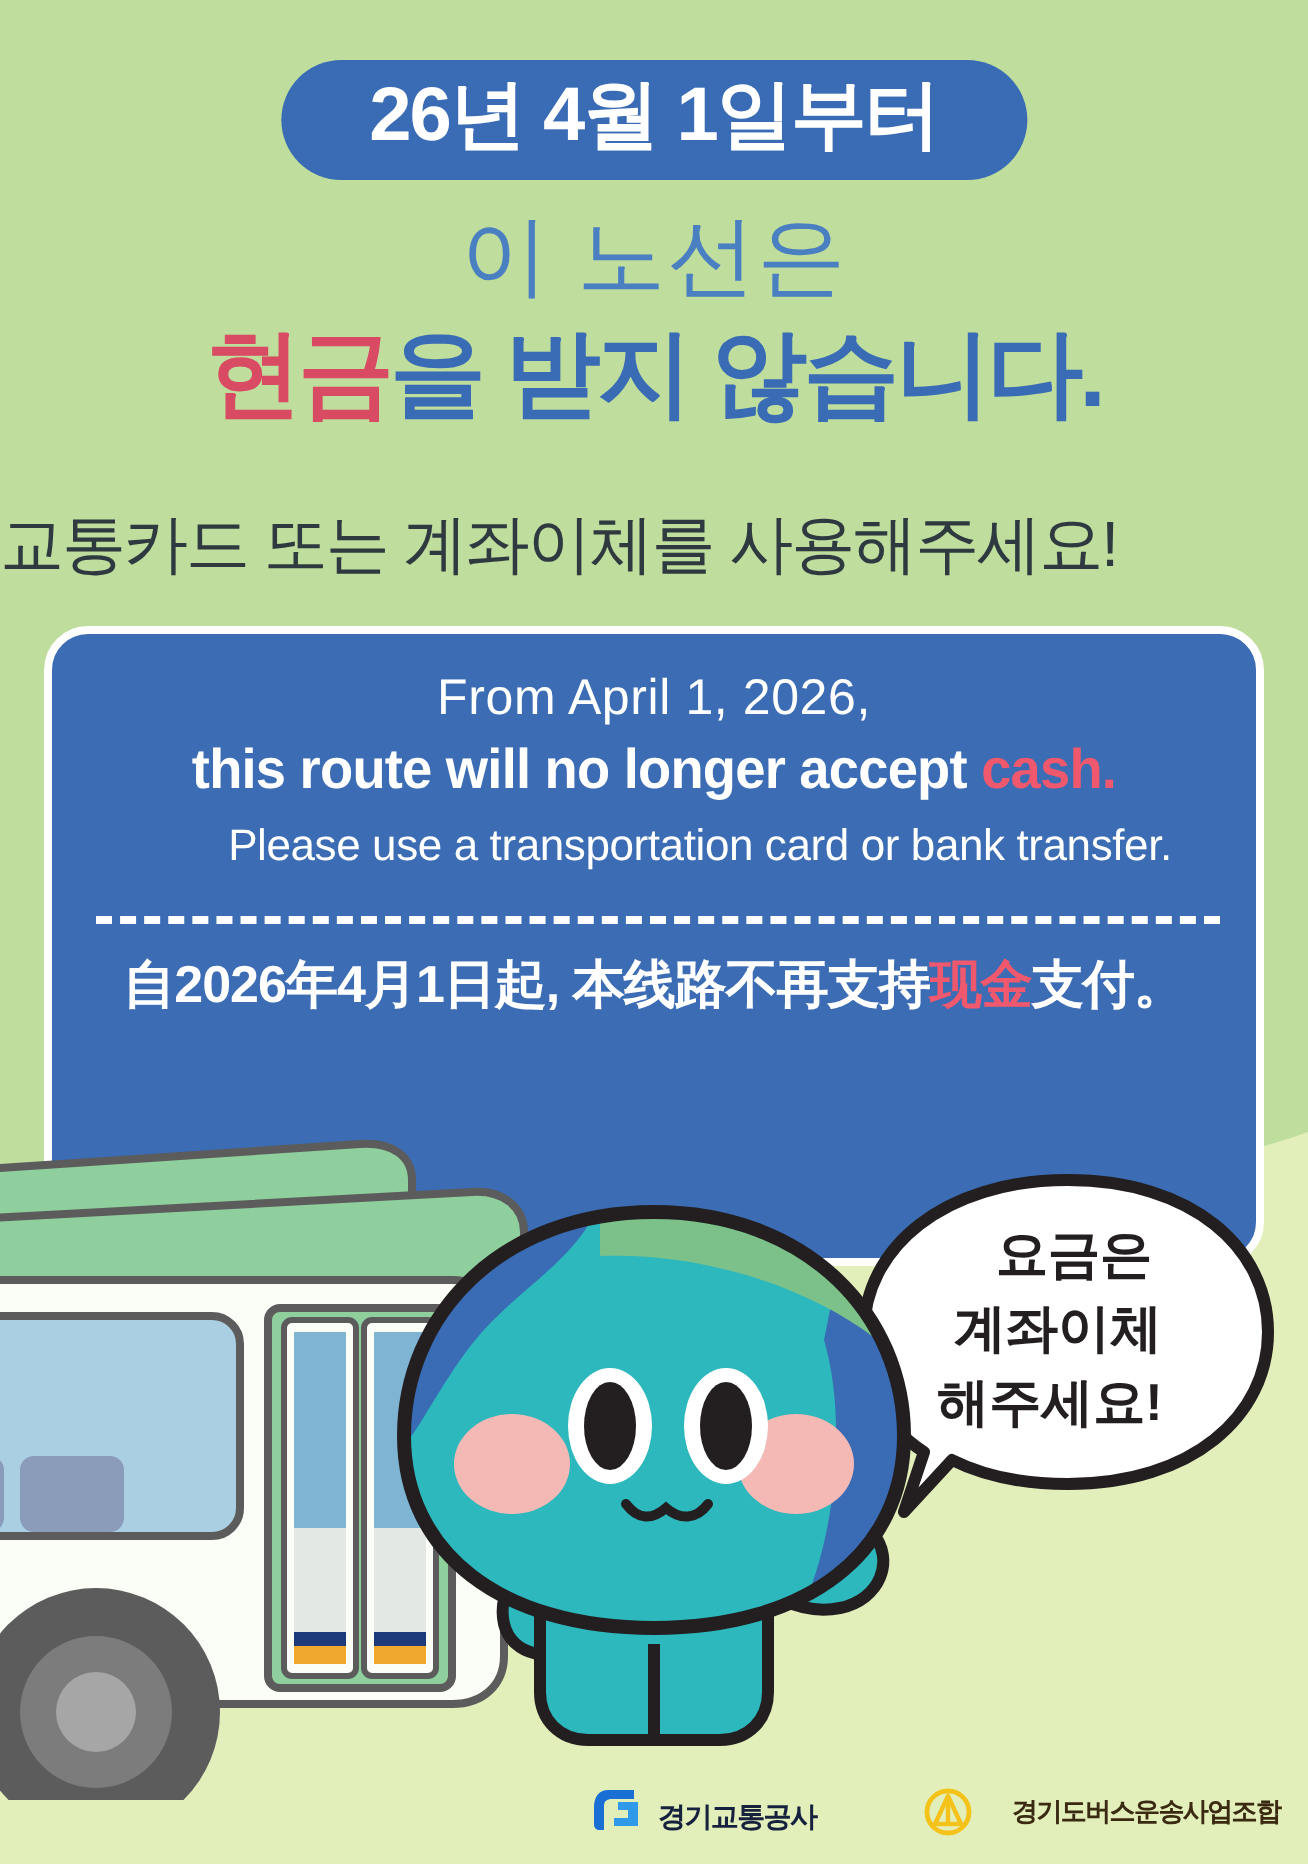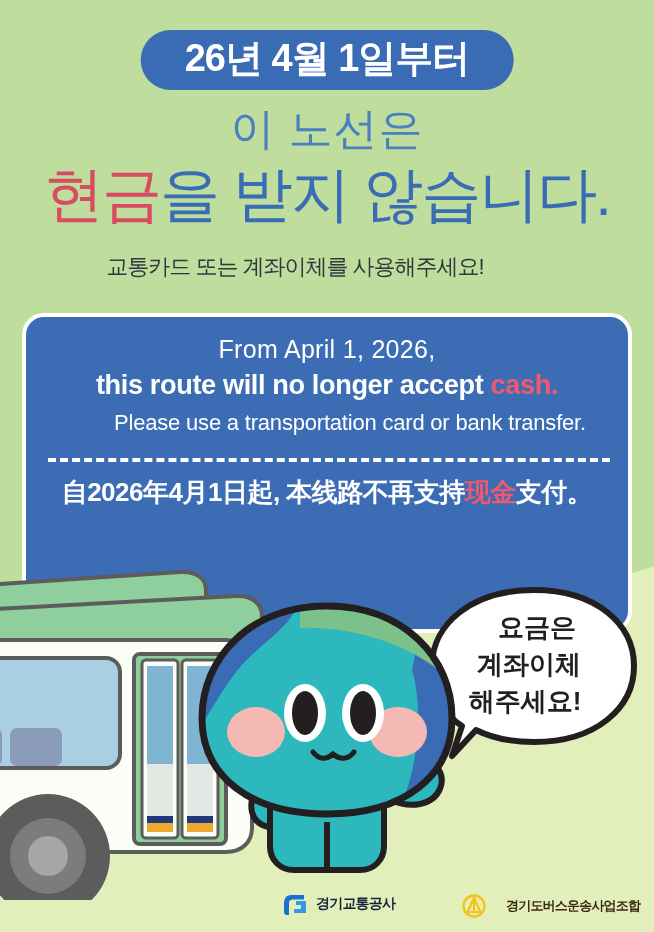--- a/index.html
+++ b/index.html
@@ -54,33 +54,32 @@
     text-align:center;
     color:#4a7fc1;
     font-size:44px;
     font-weight:300;
     letter-spacing:1px;
     line-height:1.05;
   }
   .kr-line2{
     position:absolute;top:163px;left:0;width:654px;
     text-align:center;
-    font-size:60px;
-    font-weight:normal;
+    font-size:48px;
+    font-weight:bold;
     letter-spacing:-2px;
     line-height:1.05;
     white-space:nowrap;
   }
   .kr-line2 .red{color:#d94a63;}
   .kr-line2 .blue{color:#3a6cb5;}
   .kr-line3{
     position:absolute;top:255px;left:0;width:590px;
-    text-align:center;
     color:#2e3a40;
-    font-size:22px;
+    font-size:32px;
     font-weight:500;
     letter-spacing:-1px;
     line-height:1.1;
   }
 
   
   .info-box{
     position:absolute;
     left:22px;top:313px;
     width:610px;height:320px;
@@ -148,22 +147,22 @@
     color:#1d3a7a;font-size:13px;font-weight:bold;letter-spacing:-.6px;
   }
   .logo-gg-badge{
     display:inline-block;
     color:#ffffff;font-size:13px;font-weight:bold;letter-spacing:-.6px;
     padding:2px 9px 3px 9px;
     border-radius:11px;
     position:relative;z-index:2;
   }
   .logo-gtc{
-    position:absolute;left:282px;bottom:14px;
-    display:flex;align-items:center;gap:6px;
+    position:absolute;left:295px;bottom:14px;
+    display:flex;align-items:flex-end;gap:6px;
   }
   .logo-gtc-text{
     color:#16223d;font-size:14px;font-weight:bold;letter-spacing:-.8px;
   }
   .logo-gba{
     position:absolute;left:462px;bottom:14px;
     display:flex;align-items:center;gap:20px;
   }
   .logo-gba-text{
     color:#3b2a12;font-size:13px;font-weight:bold;letter-spacing:-.8px;

